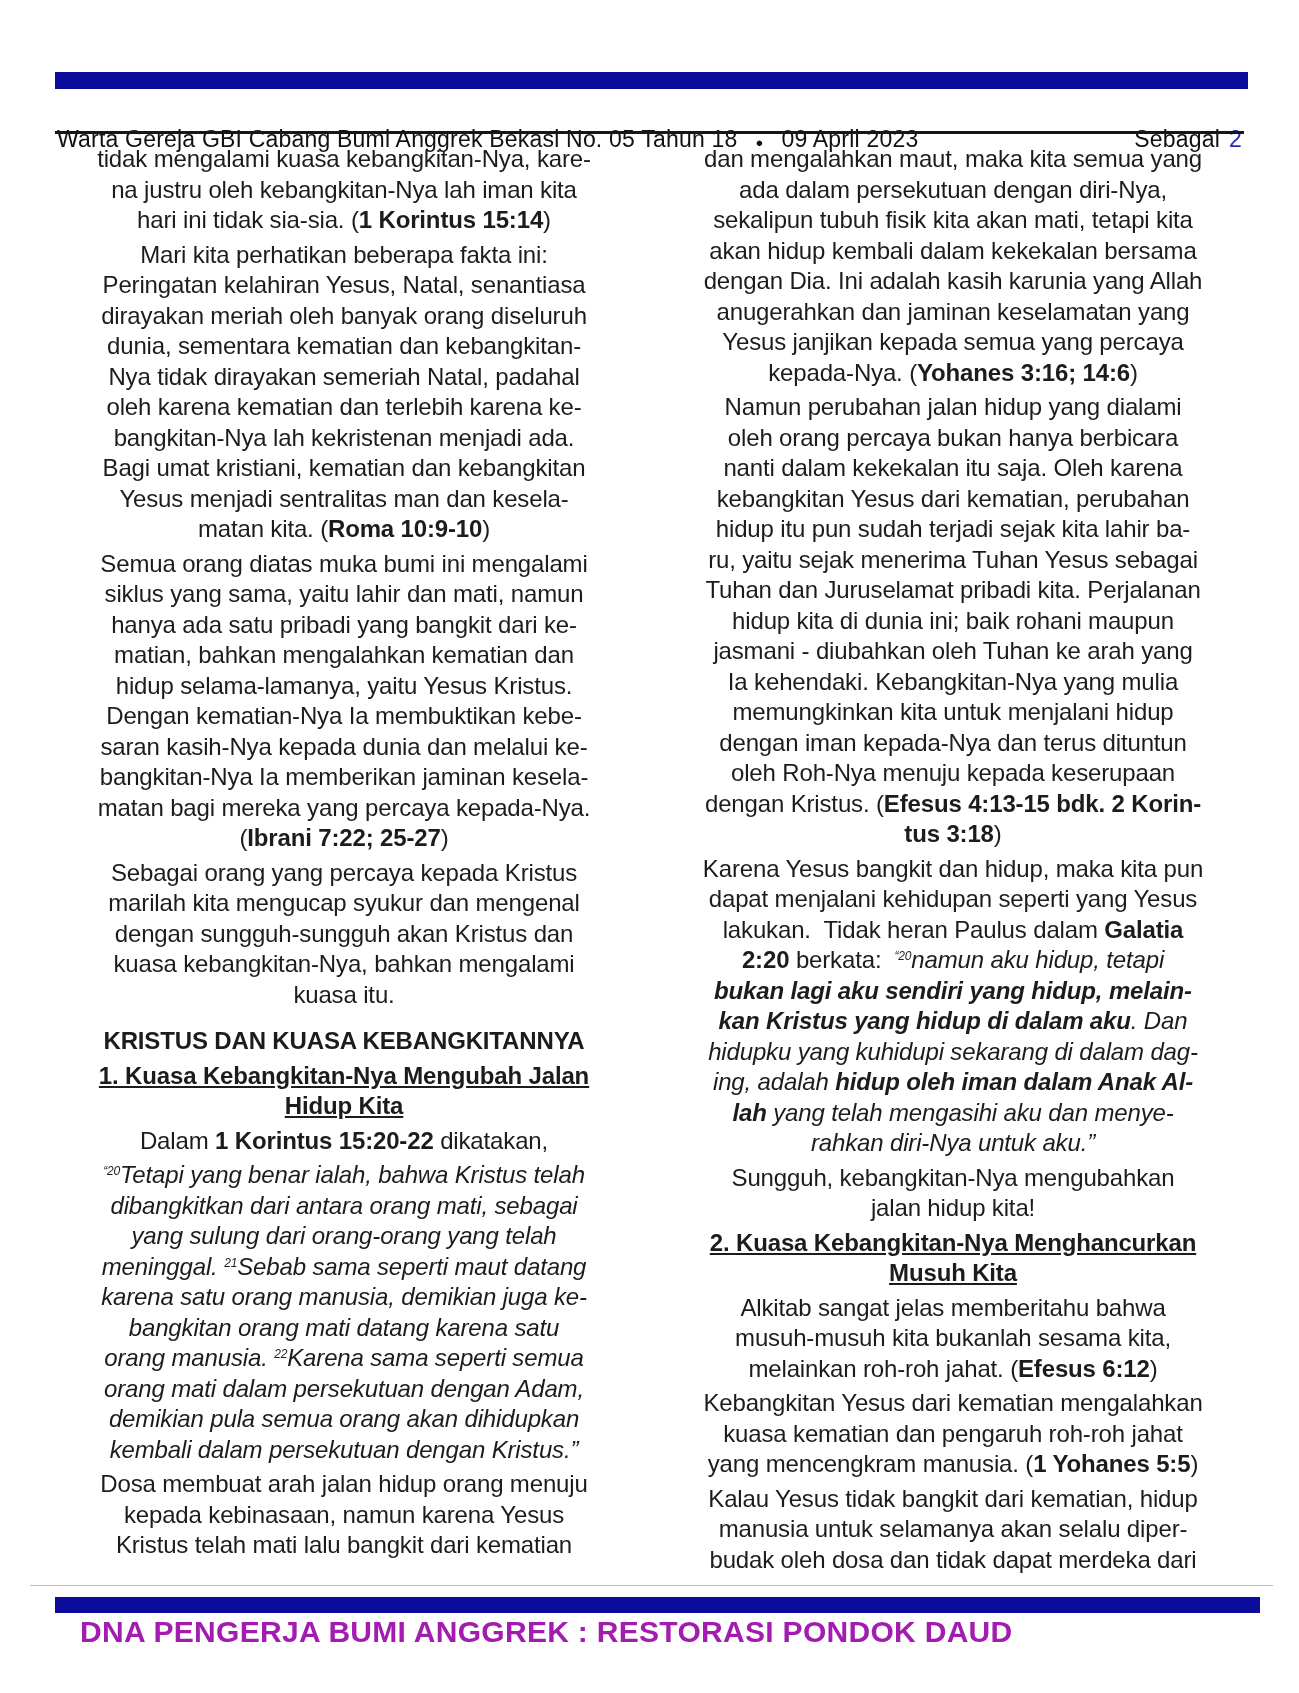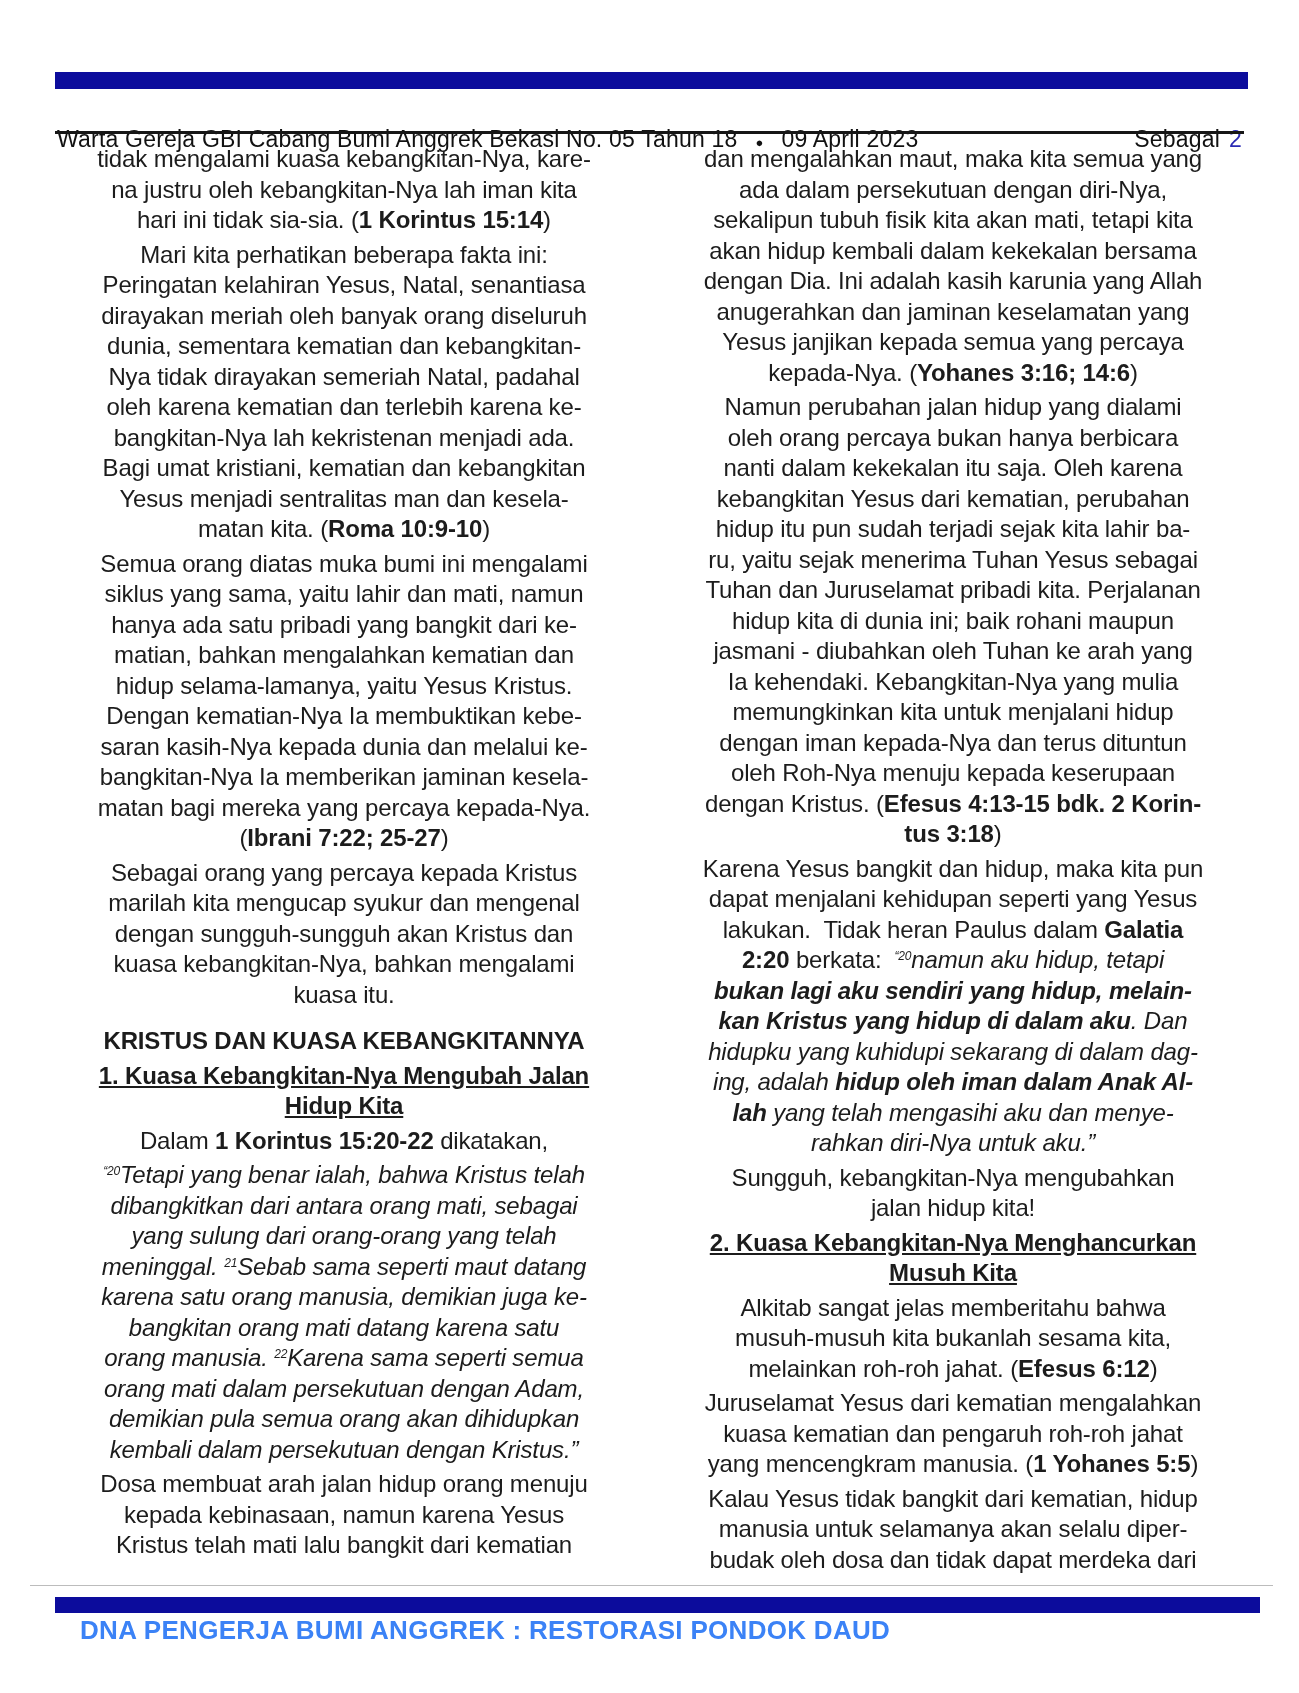--- a/index.html
+++ b/index.html
@@ -44,21 +44,21 @@
   .blk-heading{font-weight:700;margin-top:16px;}
   .blk-subheading{font-weight:700;text-decoration:underline;}
   .r-b{font-weight:700;}
   .r-i{font-style:italic;margin-top:20px;}
   .r-bi{font-weight:700;font-style:italic;}
   .r-sup{font-style:italic;font-size:12px;vertical-align:8px;line-height:0;}
 
   .footer-hairline{position:absolute;left:30px;top:1585px;width:1243px;height:1px;background:#bcbcbc;}
   .footer-text{
     position:absolute;left:80px;top:1615px;width:1160px;
-    font-size:26px;font-weight:700;letter-spacing:0.3px;color:#3b82f6;
+    font-size:30px;font-weight:700;letter-spacing:0.3px;color:#a21caf;
     white-space:nowrap;
   }
 </style>
 </head>
 <body>
 
 <div class="page">
 
   <div class="bar top-bar"></div>
 
@@ -154,21 +154,21 @@
 ing, adalah </span><span class="r-bi">hidup oleh iman dalam Anak Al-
 lah</span><span class="r-i"> yang telah mengasihi aku dan menye-
 rahkan diri-Nya untuk aku.”</span></div>
       <div class="blk blk-paragraph"><span>Sungguh, kebangkitan-Nya mengubahkan
 jalan hidup kita!</span></div>
       <div class="blk blk-subheading"><span>2. Kuasa Kebangkitan-Nya Menghancurkan
 Musuh Kita</span></div>
       <div class="blk blk-paragraph"><span>Alkitab sangat jelas memberitahu bahwa
 musuh-musuh kita bukanlah sesama kita,
 melainkan roh-roh jahat. (</span><span class="r-b">Efesus 6:12</span><span>)</span></div>
-      <div class="blk blk-paragraph"><span>Juruselamat Yesus dari kematian mengalahkan
+      <div class="blk blk-paragraph"><span>Kebangkitan Yesus dari kematian mengalahkan
 kuasa kematian dan pengaruh roh-roh jahat
 yang mencengkram manusia. (</span><span class="r-b">1 Yohanes 5:5</span><span>)</span></div>
       <div class="blk blk-paragraph"><span>Kalau Yesus tidak bangkit dari kematian, hidup
 manusia untuk selamanya akan selalu diper-
 budak oleh dosa dan tidak dapat merdeka dari</span></div>
     </div>
 
   <div class="footer-hairline"></div>
   <div class="bar bottom-bar"></div>
   <div class="footer-text">DNA PENGERJA BUMI ANGGREK : RESTORASI PONDOK DAUD</div>

